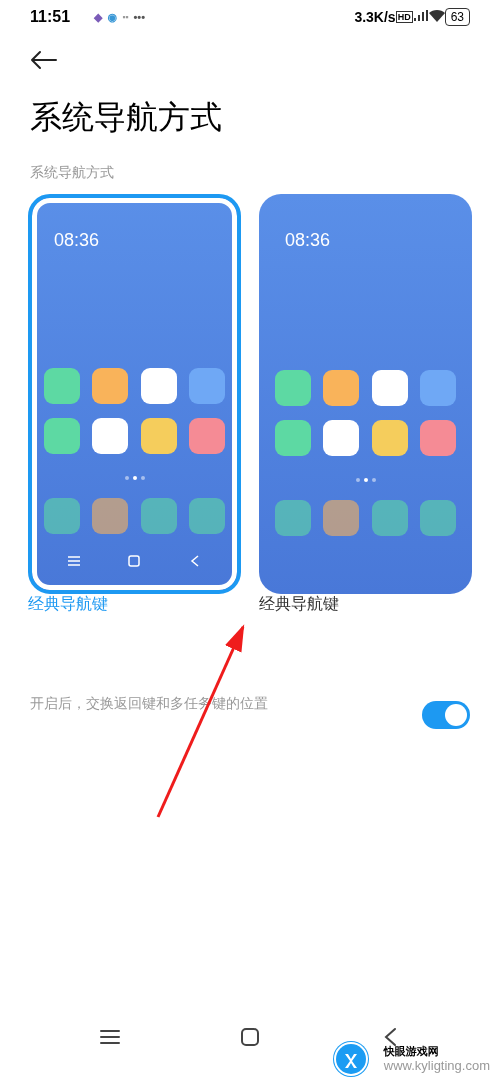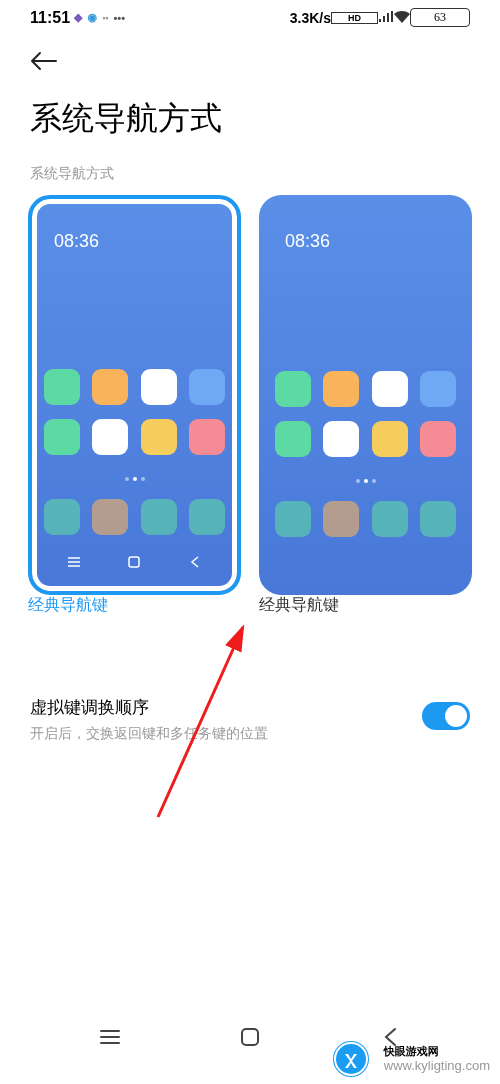--- a/index.html
+++ b/index.html
@@ -19,41 +19,40 @@
       display: flex;
       justify-content: space-between;
       align-items: center;
       padding: 8px 30px 4px 30px;
       font-size: 16px;
       font-weight: 600;
     }
     .status-left {
       display: flex;
       align-items: center;
-      gap: 4px;
+      gap: 24px;
     }
     .status-icons-left {
       display: flex;
       gap: 5px;
       align-items: center;
       font-size: 11px;
     }
     .status-right {
       display: flex;
       align-items: center;
       gap: 0;
       font-size: 14px;
     }
     .battery-box {
       border: 1.5px solid #333;
       border-radius: 4px;
-      padding: 1px 23px;
+      padding: 1px 5px;
       font-size: 12px;
       font-weight: 500;
-      font-family: Liberation Serif, serif;
     }
     .back-btn {
       padding: 18px 30px 6px 30px;
       font-size: 24px;
     }
     .page-title {
       padding: 14px 30px 24px 30px;
       font-size: 32px;
       font-weight: 500;
       color: #000;
@@ -251,21 +250,21 @@
     <span>11:51</span>
     <div class="status-icons-left">
       <span style="color:#7b5cb8;">◆</span>
       <span style="color:#3897d6;">◉</span>
       <span style="color:#999;font-size:9px;">▪▪</span>
       <span style="color:#555;">•••</span>
     </div>
   </div>
   <div class="status-right">
     <span>3.3K/s</span>
-    <span style="font-size:9px;border:1px solid #333;padding:0 16px;border-radius:0;">HD</span>
+    <span style="font-size:9px;border:1px solid #333;padding:0 1px;border-radius:0;">HD</span>
     <span>
       <svg width="16" height="12" viewBox="0 0 16 12">
           <path d="M1 11h2V8H1zm4 0h2V5H5zm4 0h2V2H9zm4 0h2V0h-2z" fill="#333"></path>
         </svg>
     </span>
     <span>
       <svg width="16" height="12" viewBox="0 0 16 12">
           <path d="M8 12L0 3c4-4 12-4 16 0z" fill="#333"></path>
         </svg>
     </span>
@@ -372,21 +371,20 @@
   <defs>
     <marker id="ah" markerWidth="10" markerHeight="10" refX="8" refY="3" orient="auto">
       <path d="M0,0 L9,3 L0,6 z" fill="#ef1c1c"></path>
     </marker>
   </defs>
   <line x1="10" y1="200" x2="95" y2="10" stroke="#ef1c1c" stroke-width="3" marker-end="url(#ah)"></line>
 </svg>
 
 <div class="setting-row">
   <div class="setting-text">
-    <div class="setting-title">虚拟键调换顺序</div>
     <div class="setting-desc">开启后，交换返回键和多任务键的位置</div>
   </div>
   <div class="toggle">
     <div class="toggle-thumb"></div>
   </div>
 </div>
 
 <div class="bottom-nav">
   <div class="nav-btn">
     <svg width="22" height="16" viewBox="0 0 22 16">

